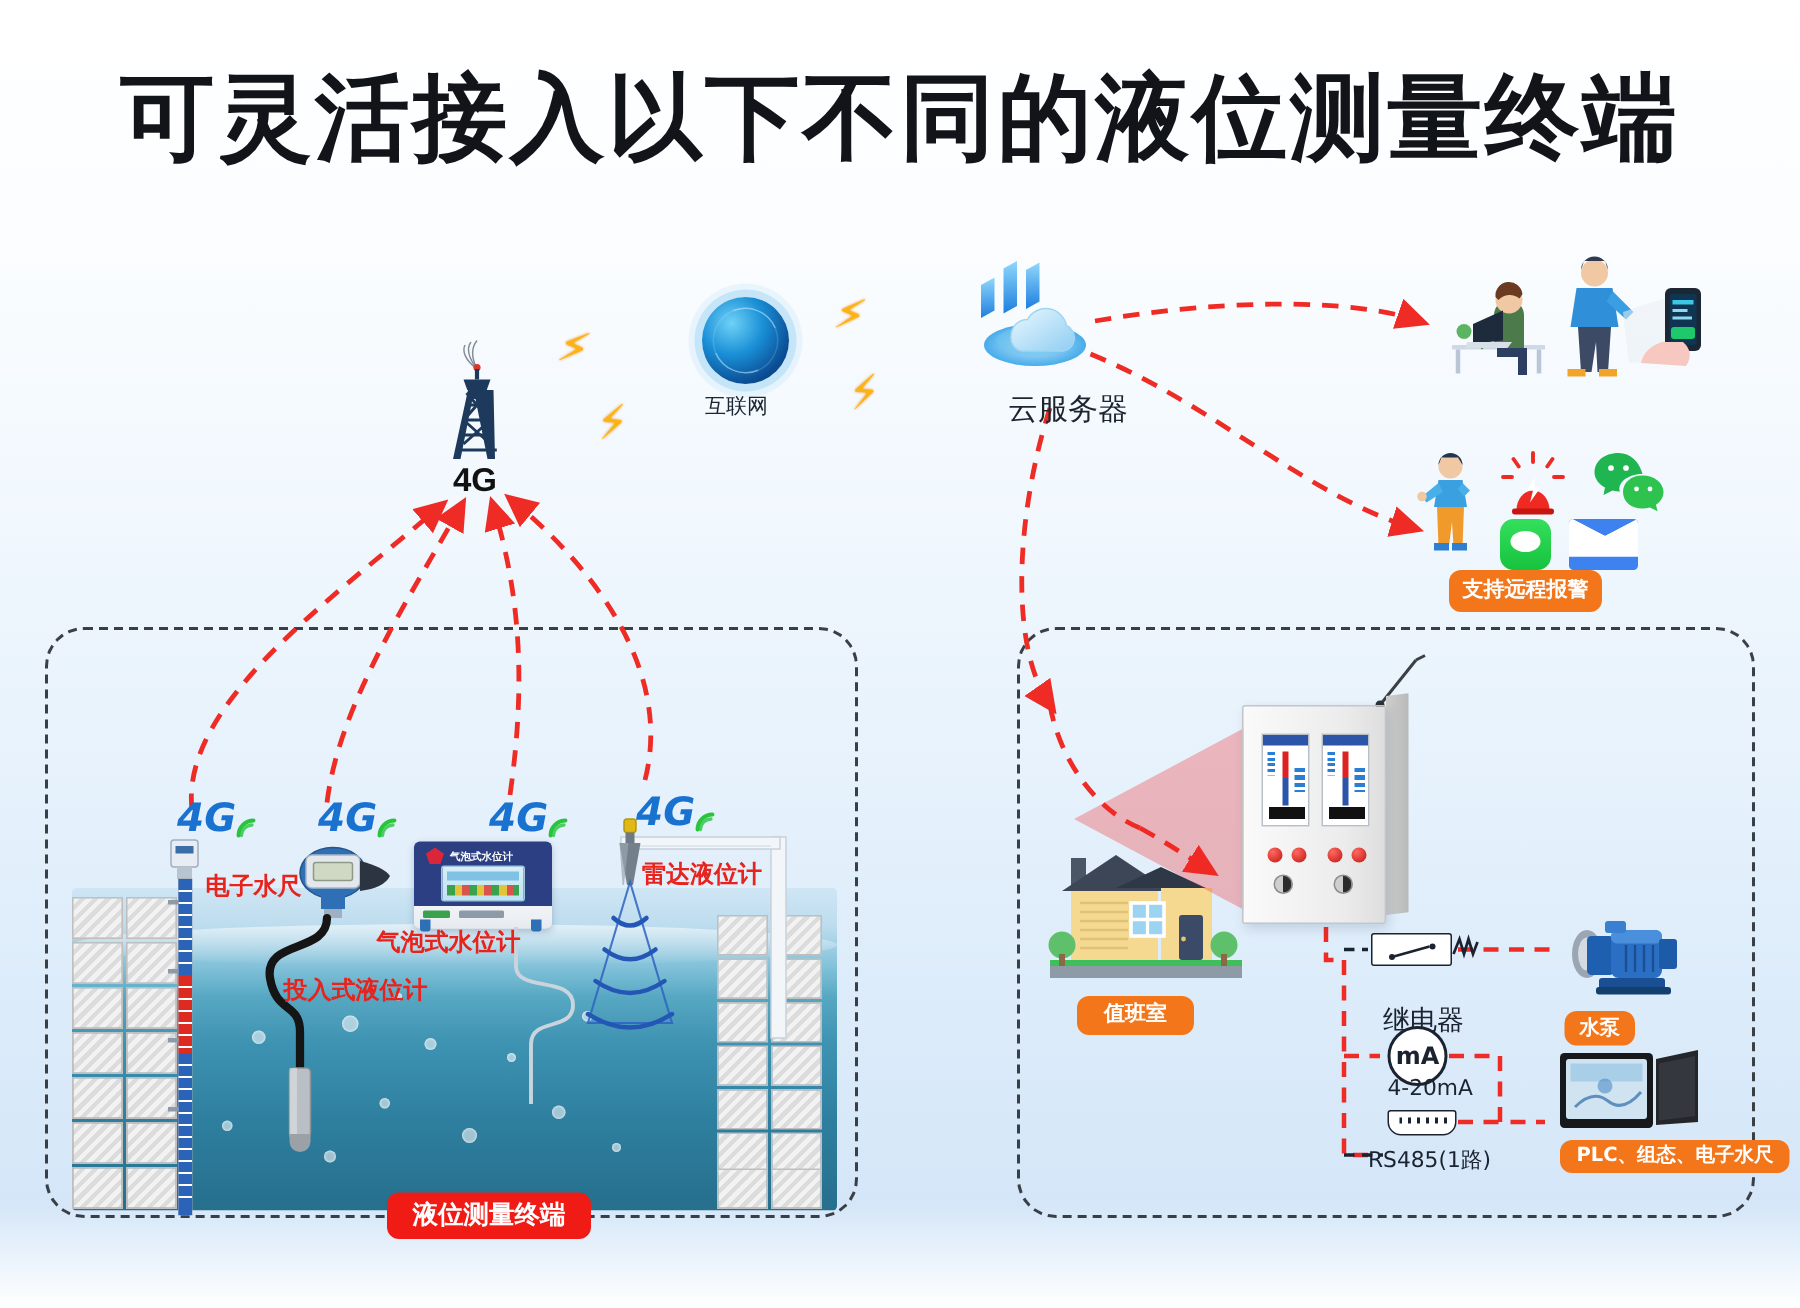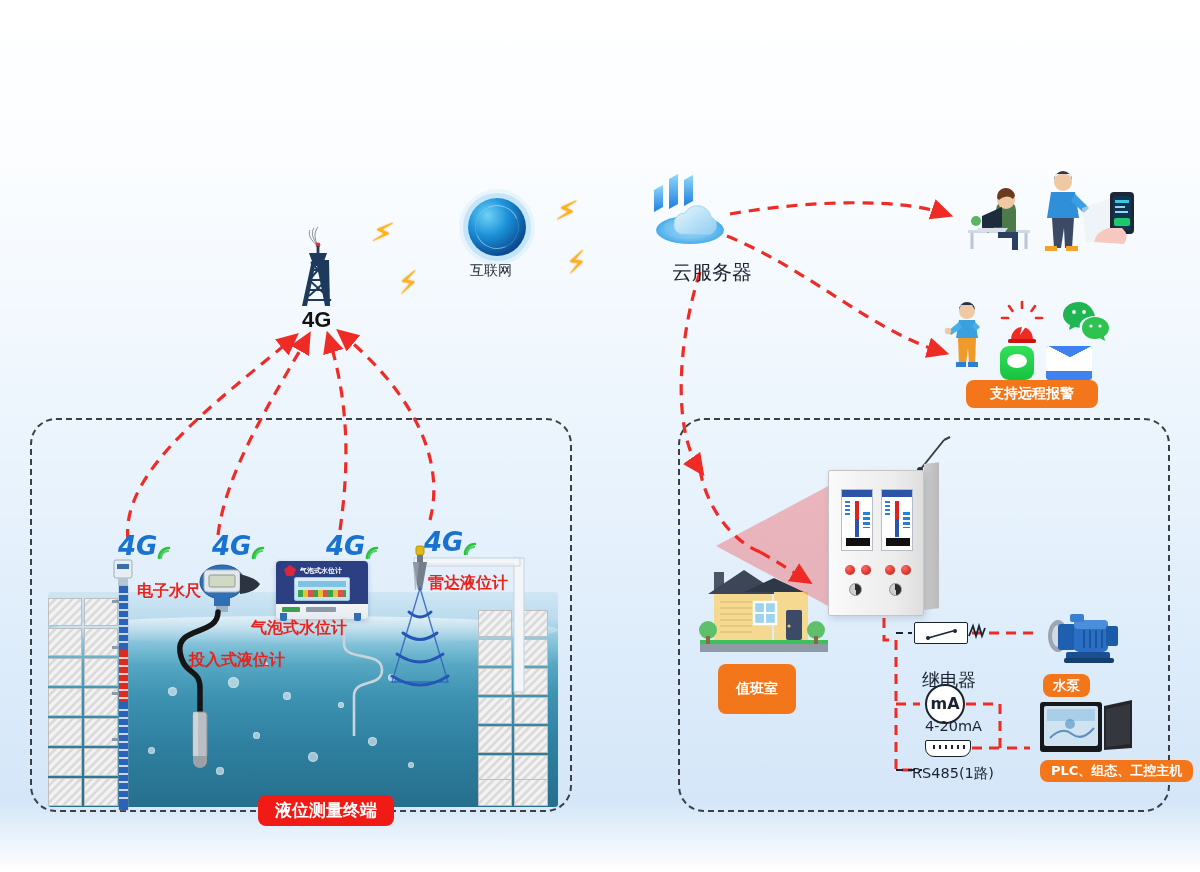--- a/index.html
+++ b/index.html
@@ -35,22 +35,22 @@
     color:#fff; font-weight:bold; text-align:center;
     border-radius:8px; line-height:1.25; white-space:nowrap;
     font-family:"DejaVu Sans","Liberation Sans",sans-serif;
   }
   .pill.red    { background:#f11b16; }
   .pill.orange { background:#f4761a; }
 
   #badge-left-zone  { left:258px; top:795px; padding:5px 17px; font-size:17px; }
   #badge-right-zone { left:838px; top:795px; padding:5px 17px; font-size:17px; }
   #badge-app        { left:958px; top:256px; padding:5px 13px; font-size:13px; }
-  #badge-alarm      { left:966px; top:380px; padding:5px 24px; font-size:14px; }
-  #badge-duty       { left:718px; top:664px; padding:16px 18px; font-size:14px; }
+  #badge-alarm      { left:966px; top:380px; padding:5px 9px; font-size:14px; }
+  #badge-duty       { left:718px; top:664px; padding:4px 18px; font-size:14px; }
   #badge-panel      { left:950px; top:478px; padding:5px 11px; font-size:12.5px; text-align:center; }
   #badge-pump       { left:1043px; top:674px; padding:3px 10px; font-size:13.5px; }
   #badge-plc        { left:1040px; top:760px; padding:3px 11px; font-size:13px; }
 
   
   .lbl { font-family:"DejaVu Sans","Liberation Sans",sans-serif; white-space:nowrap; }
   .lbl-red { color:#e8221c; font-weight:bold; }
 
   #lbl-internet { left:470px; top:262px; font-size:14px; color:#1c2430; }
   #lbl-cloud    { left:672px; top:259px; font-size:20px; color:#1c2430; }
@@ -177,20 +177,21 @@
   #ic-mail::after{ content:""; position:absolute; left:0; top:-1px; width:50px; height:26px;
     background:linear-gradient(to bottom left,transparent 49%,#fff 50%); }
 
   svg { display:block; overflow:visible; }
 </style>
 </head>
 <body>
 
 <div id="stage">
 
+  <div class="abs" id="title">可灵活接入以下不同的液位测量终端</div>
 
   <div class="abs zone" id="zone-left"></div>
   <div class="abs zone" id="zone-right"></div>
 
   <svg class="abs" style="left:0;top:0;width:1200px;height:872px;pointer-events:none">
     <defs>
       <marker id="ah-red" markerWidth="7" markerHeight="7" refX="4.6" refY="3.3" orient="auto">
         <path d="M0,0 L7,3.3 L0,6.6 Z" fill="#ee2b24"></path>
       </marker>
     </defs>
@@ -602,16 +603,16 @@
 
   <svg class="abs" id="plc" viewBox="0 0 98 56">
     <rect x="0" y="2" width="62" height="50" rx="3" fill="#16181c"></rect>
     <rect x="4" y="6" width="54" height="40" rx="2" fill="#cfe3f0"></rect>
     <rect x="7" y="9" width="48" height="12" fill="#a9cfe8"></rect>
     <path d="M10 38 q12 -12 22 -4 q10 8 22 -6" stroke="#5f8fbf" stroke-width="2" fill="none"></path>
     <circle cx="30" cy="24" r="5" fill="#4d8cc7" opacity=".6"></circle>
     <path d="M64 6 L92 0 L92 48 L64 50 z" fill="#24262a"></path>
     <path d="M66 9 L90 4 L90 44 L66 47 z" fill="#34373d"></path>
   </svg>
-  <div class="abs pill orange" id="badge-plc">PLC、组态、工控主机</div>
+  <div class="abs pill orange" id="badge-plc">PLC、组态、电子水尺</div>
 
 
 </div>
 
 </body></html>

